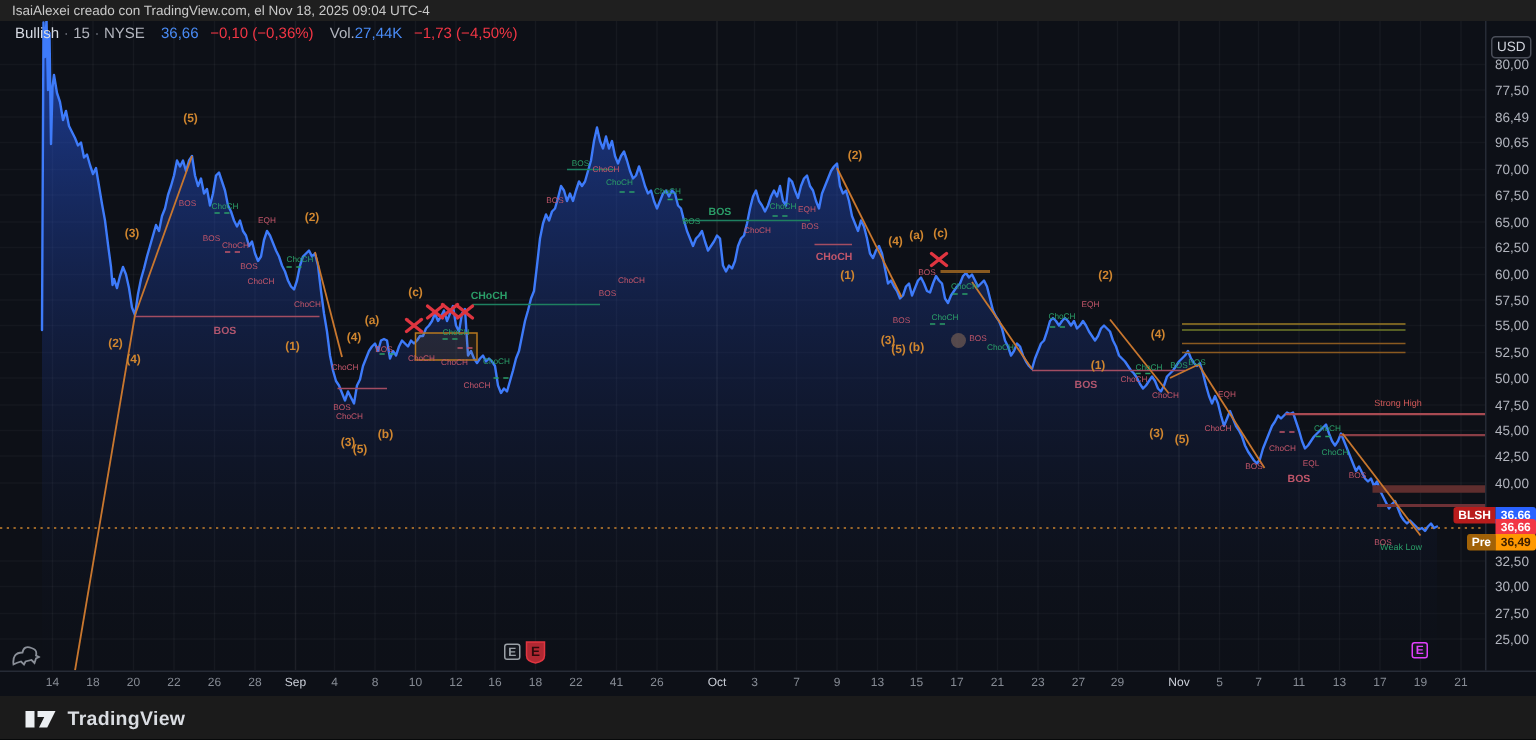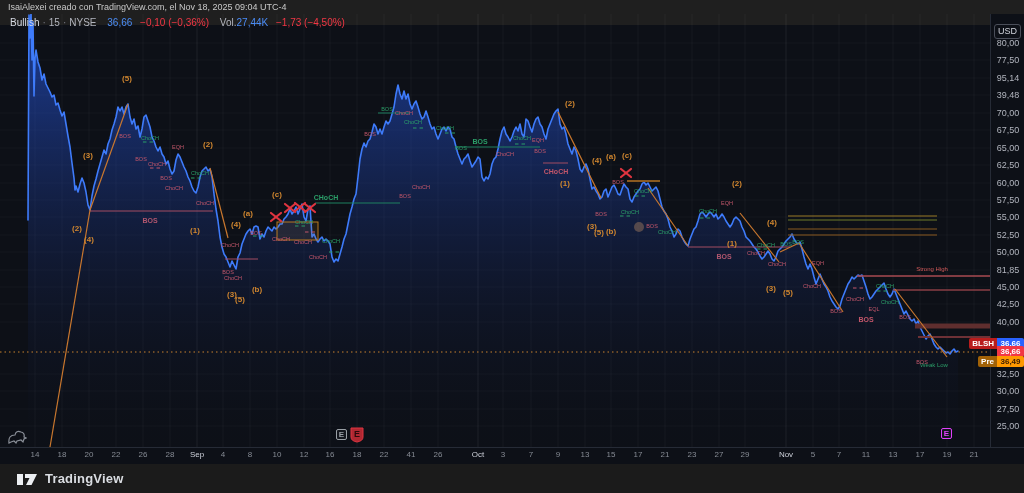--- a/index.html
+++ b/index.html
@@ -1,18 +1,18 @@
 <!DOCTYPE html>
 <html><head>
 <meta charset="utf-8">
 <style>
   html,body{margin:0;padding:0;background:#000;}
   *{box-sizing:border-box;font-family:"Liberation Sans",sans-serif;}
   .stage{position:relative;width:1024px;height:493px;background:#0d1017;overflow:hidden;}
-  .wm-bar{position:absolute;top:0;left:0;width:1024px;height:25px;background:#1f1f1f;color:#c9c9c9;
+  .wm-bar{position:absolute;top:0;left:0;width:1024px;height:14px;background:#1f1f1f;color:#c9c9c9;
           font-size:9px;line-height:14px;padding-left:8px;white-space:nowrap;}
   .chart-wrap{position:absolute;top:14px;left:0;width:990px;height:433px;}
   svg#plot{position:absolute;top:0;left:0;}
   .legend{position:absolute;top:3px;left:10px;font-size:10px;color:#d6dae3;white-space:nowrap;}
   .legend .sep{color:#787b86;margin:0 3px;}
   .legend .blue{color:#4a8cf7;}
   .legend .red{color:#f23645;}
   .legend .dim{color:#b2b5be;}
   .legend .vol{color:#b2b5be;margin-left:8px;}
   .price-axis{position:absolute;top:14px;left:990px;width:34px;height:450px;border-left:1px solid #262b36;background:#0d1017;}
@@ -292,32 +292,32 @@
       <text x="7" y="10" text-anchor="middle" font-size="9" font-weight="bold" fill="#2d0a0c">E</text>
     </svg>
     <div class="evt sq mag" style="left:941px;top:414px"><span>E</span></div>
   </div>
 
   <div class="price-axis">
     <div class="usd-box">USD</div>
     <div id="plabels">
         <div class="plabel" style="top:24px">80,00</div>
         <div class="plabel" style="top:41px">77,50</div>
-        <div class="plabel" style="top:59px">95,14</div>
-        <div class="plabel" style="top:76px">39,48</div>
+        <div class="plabel" style="top:59px">86,49</div>
+        <div class="plabel" style="top:76px">90,65</div>
         <div class="plabel" style="top:94px">70,00</div>
         <div class="plabel" style="top:111px">67,50</div>
         <div class="plabel" style="top:129px">65,00</div>
         <div class="plabel" style="top:146px">62,50</div>
         <div class="plabel" style="top:164px">60,00</div>
         <div class="plabel" style="top:181px">57,50</div>
         <div class="plabel" style="top:198px">55,00</div>
         <div class="plabel" style="top:216px">52,50</div>
         <div class="plabel" style="top:233px">50,00</div>
-        <div class="plabel" style="top:251px">81,85</div>
+        <div class="plabel" style="top:251px">47,50</div>
         <div class="plabel" style="top:268px">45,00</div>
         <div class="plabel" style="top:285px">42,50</div>
         <div class="plabel" style="top:303px">40,00</div>
         <div class="plabel" style="top:355px">32,50</div>
         <div class="plabel" style="top:372px">30,00</div>
         <div class="plabel" style="top:390px">27,50</div>
         <div class="plabel" style="top:407px">25,00</div>
       </div>
   </div>
 

